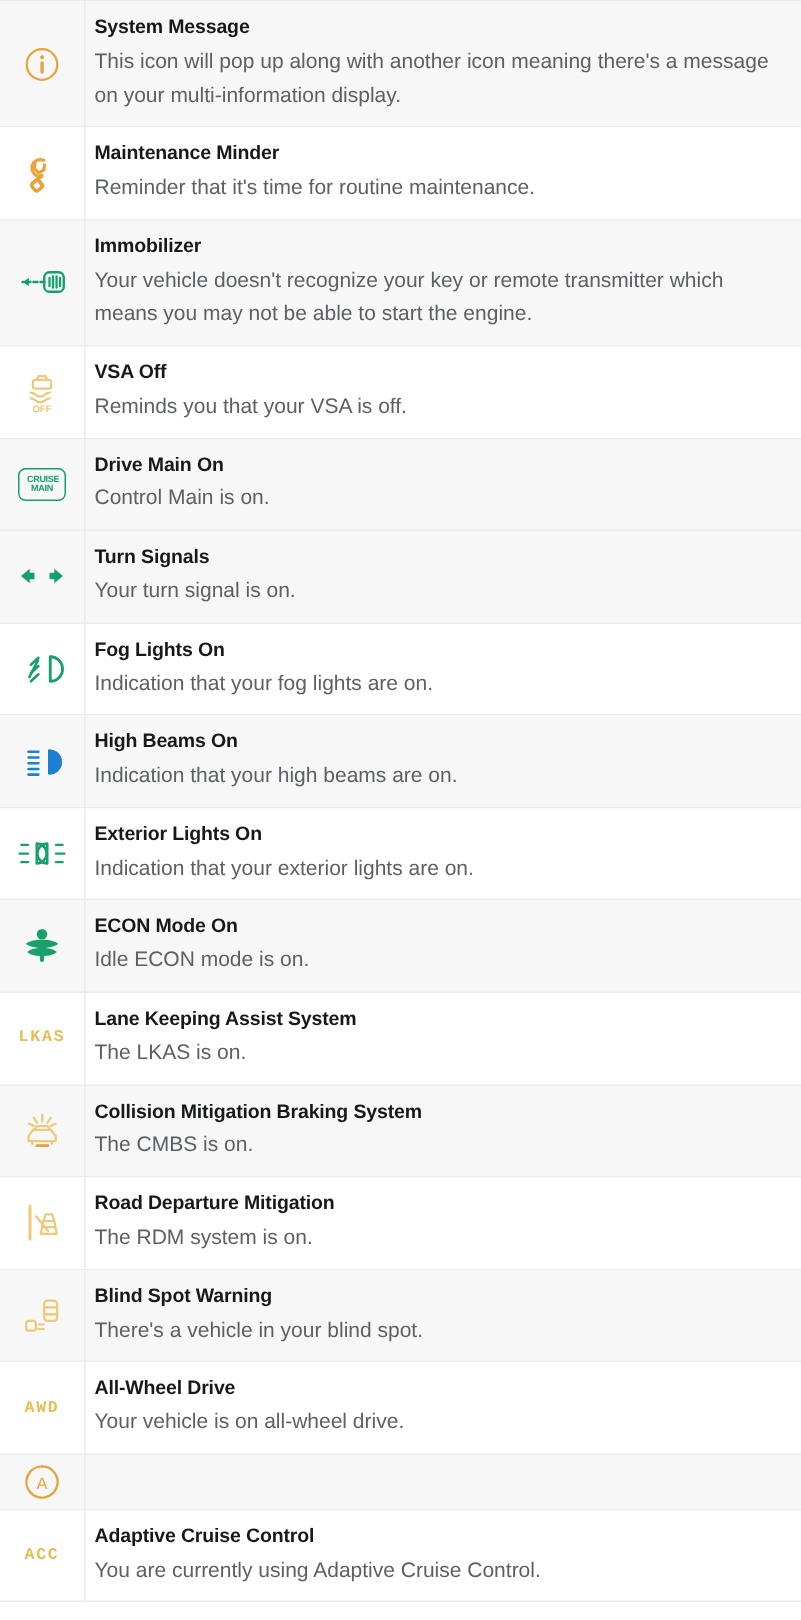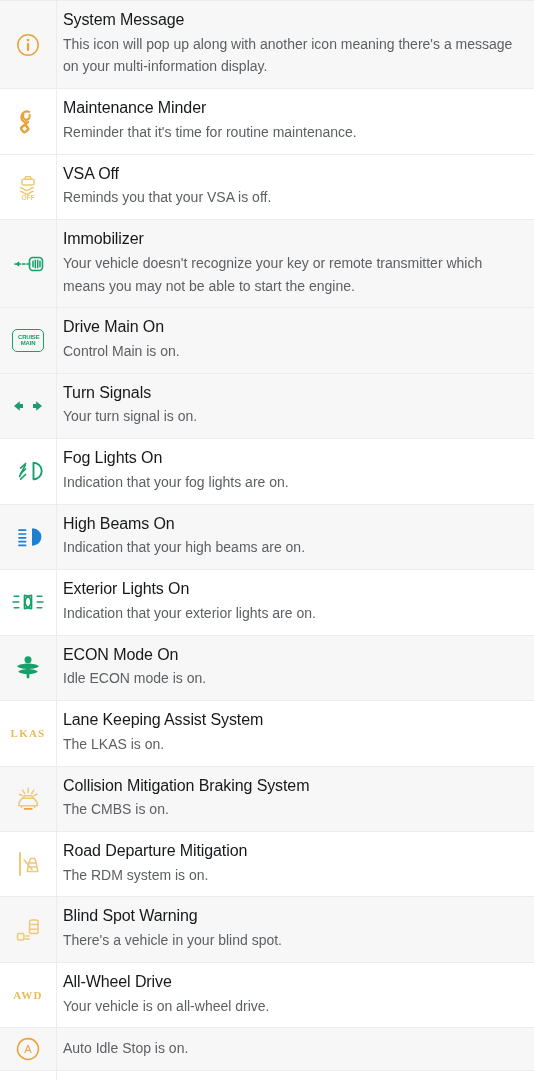--- a/index.html
+++ b/index.html
@@ -41,22 +41,22 @@
   .icon-cell svg {
     display: block;
   }
   .text-cell {
     flex: 1;
     padding: 9px 12px 10px 6px;
     box-sizing: border-box;
     min-width: 0;
   }
   .title {
-    font-size: 16px;
-    font-weight: normal;
+    font-size: 13px;
+    font-weight: bold;
     color: #16181a;
     line-height: 1.3;
     letter-spacing: -0.1px;
     margin: 0 0 2px 0;
   }
   .desc {
     font-size: 14px;
     color: #5c5f63;
     line-height: 1.62;
     margin: 0;
@@ -81,21 +81,21 @@
   .badge-solid {
     background: #16a06a;
     border-radius: 2px;
     color: #ffffff;
     font-size: 6.5px;
     padding: 4px 4px;
     width: 34px;
     box-sizing: border-box;
   }
   .text-icon {
-    font-family: Liberation Serif, serif;
+    font-family: Liberation Mono, monospace;
     font-weight: bold;
     font-size: 11px;
     letter-spacing: 1.2px;
     color: #e8bb55;
   }
 </style>
 </head>
 <body>
 
 <div class="indicator-table">
@@ -124,57 +124,57 @@
             <path d="M21.5 6.5 a5.6 5.6 0 1 0 -7.6 7.6 L6.2 14.2 a1.6 1.6 0 0 0 -1.6 1.6 l0 2.6 a1.6 1.6 0 0 0 1.6 1.6 l2.6 0 a1.6 1.6 0 0 0 1.6 -1.6 l0 -4.1" fill="none" stroke="#e8a33d" stroke-width="2.1" stroke-linejoin="round" stroke-linecap="round"></path>
             <path d="M14.6 13.6 L6.3 13.8 a1.5 1.5 0 0 0 -1.5 1.5 l0 3.1 a1.5 1.5 0 0 0 1.5 1.5 l3.1 0 a1.5 1.5 0 0 0 1.5 -1.5 l0 -3.0" fill="none" stroke="#e8a33d" stroke-width="2.1" stroke-linejoin="round" stroke-linecap="round"></path>
             <path d="M16.2 4.1 l-3.0 3.0 0.5 4.0 4.0 0.5 3.0 -3.0" fill="none" stroke="#e8a33d" stroke-width="2.1" stroke-linejoin="round"></path>
           </g>
         </svg>
       </span>
     </div>
     <div class="text-cell">
       <p class="title">Maintenance Minder</p>
       <p class="desc">Reminder that it's time for routine maintenance.</p>
+    </div>
+  </div>
+
+  <div class="row alt">
+    <div class="icon-cell">
+      <span>
+        <svg width="34" height="24" viewBox="0 0 34 24">
+          <rect x="18.5" y="5.5" width="13" height="13" rx="3.4" fill="none" stroke="#16a06a" stroke-width="1.6"></rect>
+          <path d="M22 9.2 l0 5.6 M24.3 8.2 l0 7.6 M26.7 8.2 l0 7.6 M29 9.2 l0 5.6" stroke="#16a06a" stroke-width="1.5" stroke-linecap="round"></path>
+          <path d="M18.6 12 L4 12" stroke="#16a06a" stroke-width="1.7" stroke-linecap="round" stroke-dasharray="2.6 2.1"></path>
+          <path d="M4.2 12 L8.2 9.2 L8.2 14.8 Z" fill="#16a06a"></path>
+        </svg>
+      </span>
+    </div>
+    <div class="text-cell">
+      <p class="title">Immobilizer</p>
+      <p class="desc">Your vehicle doesn't recognize your key or remote transmitter which means you may not be able to start the engine.</p>
     </div>
   </div>
 
   <div class="row">
     <div class="icon-cell">
       <span>
         <svg width="26" height="30" viewBox="0 0 26 30">
           <g fill="none" stroke="#edc97a" stroke-width="1.5" stroke-linecap="round">
             <path d="M8.5 7.2 l9 0 a1.6 1.6 0 0 1 1.6 1.6 l0 2.6 a1.6 1.6 0 0 1 -1.6 1.6 l-9 0 a1.6 1.6 0 0 1 -1.6 -1.6 l0 -2.6 a1.6 1.6 0 0 1 1.6 -1.6 z"></path>
             <path d="M9.6 7.2 l1.1 -2.4 4.6 0 1.1 2.4"></path>
             <path d="M5.4 15.8 c3.2 0 3.2 2.6 6.4 2.6 s3.2 -2.6 6.4 -2.6"></path>
             <path d="M5.4 19.6 c3.2 0 3.2 2.6 6.4 2.6 s3.2 -2.6 6.4 -2.6"></path>
           </g>
           <text x="13" y="28.4" text-anchor="middle" font-family="Liberation Sans, sans-serif" font-size="6.4" font-weight="bold" fill="#edc97a">OFF</text>
         </svg>
       </span>
     </div>
     <div class="text-cell">
       <p class="title">VSA Off</p>
       <p class="desc">Reminds you that your VSA is off.</p>
-    </div>
-  </div>
-
-  <div class="row alt">
-    <div class="icon-cell">
-      <span>
-        <svg width="34" height="24" viewBox="0 0 34 24">
-          <rect x="18.5" y="5.5" width="13" height="13" rx="3.4" fill="none" stroke="#16a06a" stroke-width="1.6"></rect>
-          <path d="M22 9.2 l0 5.6 M24.3 8.2 l0 7.6 M26.7 8.2 l0 7.6 M29 9.2 l0 5.6" stroke="#16a06a" stroke-width="1.5" stroke-linecap="round"></path>
-          <path d="M18.6 12 L4 12" stroke="#16a06a" stroke-width="1.7" stroke-linecap="round" stroke-dasharray="2.6 2.1"></path>
-          <path d="M4.2 12 L8.2 9.2 L8.2 14.8 Z" fill="#16a06a"></path>
-        </svg>
-      </span>
-    </div>
-    <div class="text-cell">
-      <p class="title">Immobilizer</p>
-      <p class="desc">Your vehicle doesn't recognize your key or remote transmitter which means you may not be able to start the engine.</p>
     </div>
   </div>
 
   <div class="row alt">
     <div class="icon-cell">
       <span class="badge badge-outline">
         <span>CRUISE</span><br>
         <span>MAIN</span>
       </span>
     </div>
@@ -350,21 +350,20 @@
     <div class="icon-cell">
       <span>
         <svg width="28" height="28" viewBox="0 0 28 28">
           <path d="M14 3.6 a10.4 10.4 0 1 1 -7.4 17.7" fill="none" stroke="#e8a33d" stroke-width="1.6" stroke-linecap="round"></path>
           <path d="M14 3.6 a10.4 10.4 0 0 0 -7.4 17.7" fill="none" stroke="#e8a33d" stroke-width="1.6" stroke-linecap="round"></path>
           <text x="14" y="18.4" text-anchor="middle" font-family="Liberation Sans, sans-serif" font-size="11" font-weight="normal" fill="#e8a33d">A</text>
         </svg>
       </span>
     </div>
     <div class="text-cell">
-      <p class="desc">Auto Idle Stop is on.</p>
     </div>
   </div>
 
   <div class="row">
     <div class="icon-cell">
       <span class="text-icon">ACC</span>
     </div>
     <div class="text-cell">
       <p class="title">Adaptive Cruise Control</p>
       <p class="desc">You are currently using Adaptive Cruise Control.</p>

